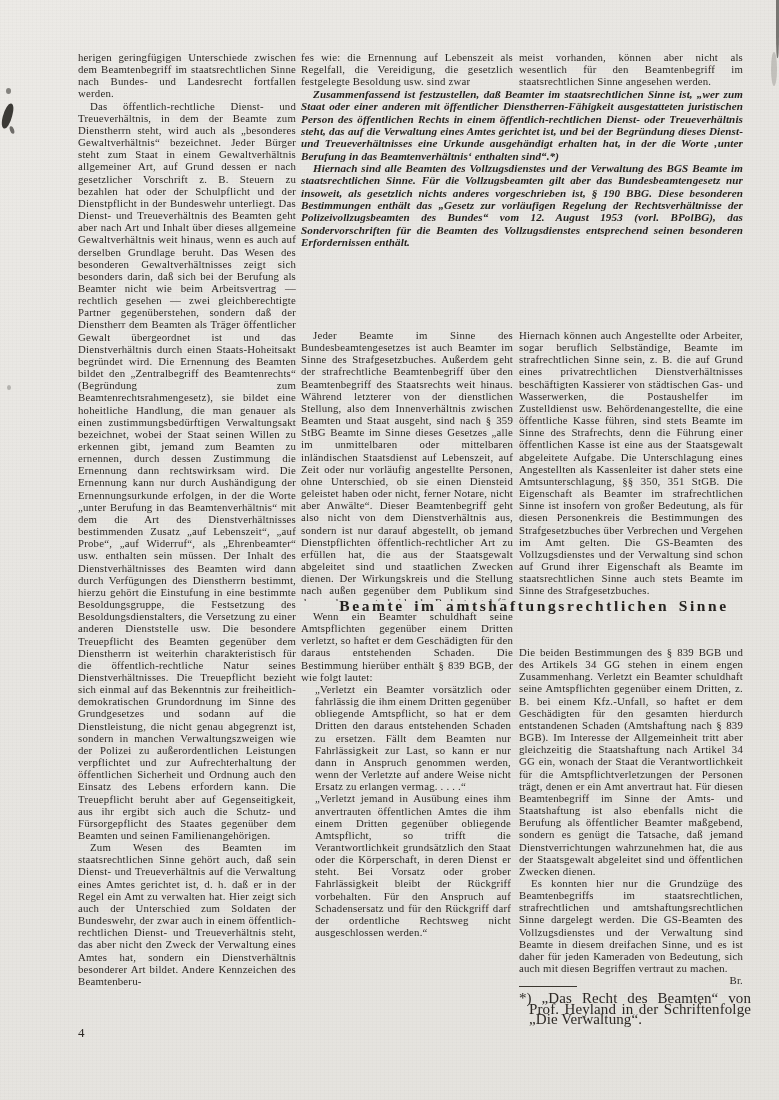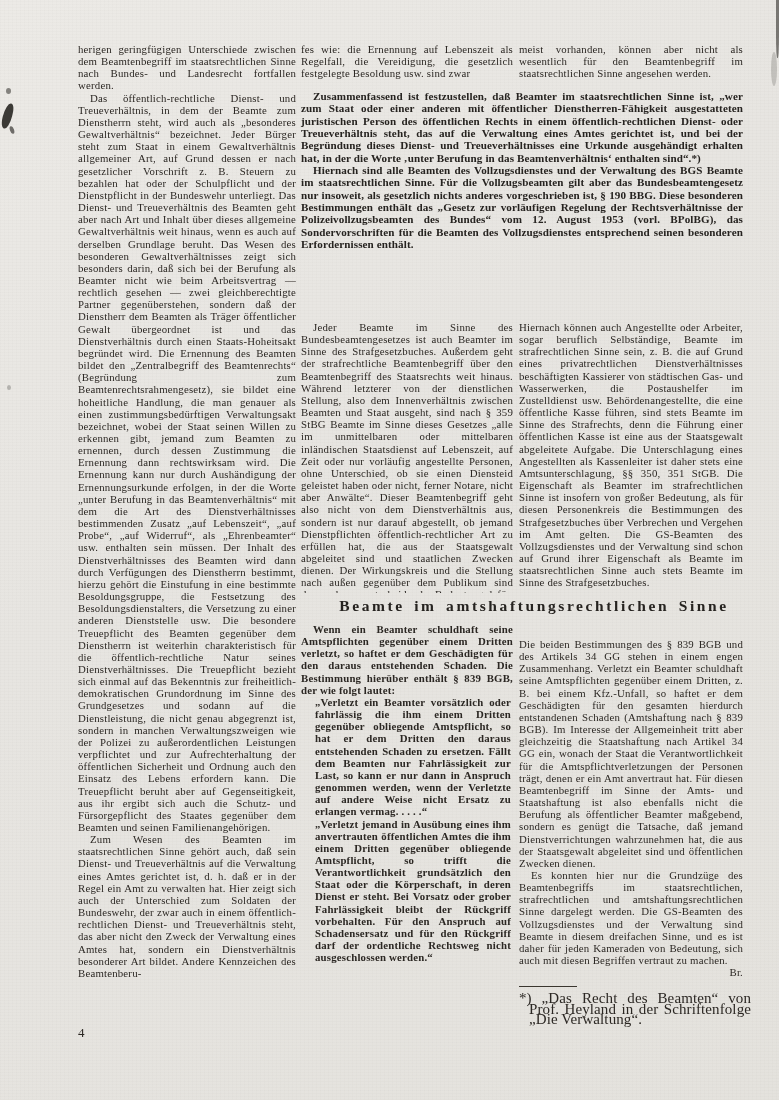--- a/index.html
+++ b/index.html
@@ -10,21 +10,21 @@
     color:#2b2723;
   }
   .page{position:absolute;inset:0;}
   
   .grain{position:absolute;inset:0;pointer-events:none;
     background:repeating-linear-gradient(0deg,rgba(120,115,105,0.025) 0 1px,transparent 1px 3px),
                repeating-linear-gradient(90deg,rgba(120,115,105,0.02) 0 1px,transparent 1px 4px);}
   .block{position:absolute;}
   .body-text{
     font-size:10.8px;line-height:12.15px;letter-spacing:0.2px;
-    text-align:justify;text-justify:inter-word;
+    text-align:justify;text-justify:inter-word;margin-top:8px;
   }
   .body-text p{margin:0;text-indent:12px;}
   .body-text p.noindent{text-indent:0;}
   .bold-block{font-weight:bold;font-size:11.1px;line-height:12.35px;letter-spacing:0.1px;color:#262320;}
   .heading{
     font-weight:bold;font-size:15.5px;letter-spacing:2.6px;word-spacing:3px;
     text-align:center;white-space:nowrap;color:#262320;
   }
   .quote{margin:0 2px 0 14px !important;text-indent:0 !important;}
   .sig{float:right;font-weight:normal;}
@@ -60,36 +60,36 @@
     <p>Zum Wesen des Beamten im staatsrechtlichen Sinne gehört auch, daß sein Dienst- und Treueverhältnis auf die Verwaltung eines Amtes gerichtet ist, d. h. daß er in der Regel ein Amt zu verwalten hat. Hier zeigt sich auch der Unterschied zum Soldaten der Bundeswehr, der zwar auch in einem öffentlich-rechtlichen Dienst- und Treueverhältnis steht, das aber nicht den Zweck der Verwaltung eines Amtes hat, sondern ein Dienstverhältnis besonderer Art bildet. Andere Kennzeichen des Beamtenberu-</p>
   </div>
 
   <div class="block body-text" style="left:301px;top:43px;width:212px;">
     <p class="noindent">fes wie: die Ernennung auf Lebenszeit als Regelfall, die Vereidigung, die gesetzlich festgelegte Besoldung usw. sind zwar</p>
   </div>
   <div class="block body-text" style="left:519px;top:43px;width:224px;">
     <p class="noindent">meist vorhanden, können aber nicht als wesentlich für den Beamtenbegriff im staatsrechtlichen Sinne angesehen werden.</p>
   </div>
 
-  <div class="block body-text bold-block" style="left:301px;top:90px;width:442px;">
+  <div class="block body-text bold-block" style="left:301px;top:80px;width:442px;font-style:italic;">
     <p>Zusammenfassend ist festzustellen, daß Beamter im staatsrechtlichen Sinne ist, „wer zum Staat oder einer anderen mit öffentlicher Dienstherren-Fähigkeit ausgestatteten juristischen Person des öffentlichen Rechts in einem öffentlich-rechtlichen Dienst- oder Treueverhältnis steht, das auf die Verwaltung eines Amtes gerichtet ist, und bei der Begründung dieses Dienst- und Treueverhältnisses eine Urkunde ausgehändigt erhalten hat, in der die Worte ‚unter Berufung in das Beamtenverhältnis‘ enthalten sind“.*)</p>
     <p>Hiernach sind alle Beamten des Vollzugsdienstes und der Verwaltung des BGS Beamte im staatsrechtlichen Sinne. Für die Vollzugsbeamten gilt aber das Bundesbeamtengesetz nur insoweit, als gesetzlich nichts anderes vorgeschrieben ist, § 190 BBG. Diese besonderen Bestimmungen enthält das „Gesetz zur vorläufigen Regelung der Rechtsverhältnisse der Polizeivollzugsbeamten des Bundes“ vom 12. August 1953 (vorl. BPolBG), das Sondervorschriften für die Beamten des Vollzugsdienstes entsprechend seinen besonderen Erfordernissen enthält.</p>
   </div>
 
 
   <div class="block body-text" style="left:301px;top:321px;width:212px;height:272px;overflow:hidden;">
     <p>Jeder Beamte im Sinne des Bundesbeamtengesetzes ist auch Beamter im Sinne des Strafgesetzbuches. Außerdem geht der strafrechtliche Beamtenbegriff über den Beamtenbegriff des Staatsrechts weit hinaus. Während letzterer von der dienstlichen Stellung, also dem Innenverhältnis zwischen Beamten und Staat ausgeht, sind nach § 359 StBG Beamte im Sinne dieses Gesetzes „alle im unmittelbaren oder mittelbaren inländischen Staatsdienst auf Lebenszeit, auf Zeit oder nur vorläufig angestellte Personen, ohne Unterschied, ob sie einen Diensteid geleistet haben oder nicht, ferner Notare, nicht aber Anwälte“. Dieser Beamtenbegriff geht also nicht von dem Dienstverhältnis aus, sondern ist nur darauf abgestellt, ob jemand Dienstpflichten öffentlich-rechtlicher Art zu erfüllen hat, die aus der Staatsgewalt abgeleitet sind und staatlichen Zwecken dienen. Der Wirkungskreis und die Stellung nach außen gegenüber dem Publikum sind demnach von entscheidender Bedeutung dafür, ob jemand Beamter im strafrechtlichen Sinne ist.</p>
   </div>
   <div class="block body-text" style="left:519px;top:321px;width:224px;height:272px;overflow:hidden;">
     <p class="noindent">Hiernach können auch Angestellte oder Arbeiter, sogar beruflich Selbständige, Beamte im strafrechtlichen Sinne sein, z. B. die auf Grund eines privatrechtlichen Dienstverhältnisses beschäftigten Kassierer von städtischen Gas- und Wasserwerken, die Postaushelfer im Zustelldienst usw. Behördenangestellte, die eine öffentliche Kasse führen, sind stets Beamte im Sinne des Strafrechts, denn die Führung einer öffentlichen Kasse ist eine aus der Staatsgewalt abgeleitete Aufgabe. Die Unterschlagung eines Angestellten als Kassenleiter ist daher stets eine Amtsunterschlagung, §§ 350, 351 StGB. Die Eigenschaft als Beamter im strafrechtlichen Sinne ist insofern von großer Bedeutung, als für diesen Personenkreis die Bestimmungen des Strafgesetzbuches über Verbrechen und Vergehen im Amt gelten. Die GS-Beamten des Vollzugsdienstes und der Verwaltung sind schon auf Grund ihrer Eigenschaft als Beamte im staatsrechtlichen Sinne auch stets Beamte im Sinne des Strafgesetzbuches.</p>
   </div>
 
   <div class="block heading" style="left:313px;top:597px;width:442px;">Beamte im amtshaftungsrechtlichen Sinne</div>
 
-  <div class="block body-text" style="left:301px;top:623px;width:212px;height:392px;overflow:hidden;font-weight:bold;">
+  <div class="block body-text" style="left:301px;top:602px;width:212px;height:392px;overflow:hidden;">
     <p>Wenn ein Beamter schuldhaft seine Amtspflichten gegenüber einem Dritten verletzt, so haftet er dem Geschädigten für den daraus entstehenden Schaden. Die Bestimmung hierüber enthält § 839 BGB, der wie folgt lautet:</p>
     <p class="quote">„Verletzt ein Beamter vorsätzlich oder fahrlässig die ihm einem Dritten gegenüber obliegende Amtspflicht, so hat er dem Dritten den daraus entstehenden Schaden zu ersetzen. Fällt dem Beamten nur Fahrlässigkeit zur Last, so kann er nur dann in Anspruch genommen werden, wenn der Verletzte auf andere Weise nicht Ersatz zu erlangen vermag. . . . .“</p>
     <p class="quote">„Verletzt jemand in Ausübung eines ihm anvertrauten öffentlichen Amtes die ihm einem Dritten gegenüber obliegende Amtspflicht, so trifft die Verantwortlichkeit grundsätzlich den Staat oder die Körperschaft, in deren Dienst er steht. Bei Vorsatz oder grober Fahrlässigkeit bleibt der Rückgriff vorbehalten. Für den Anspruch auf Schadensersatz und für den Rückgriff darf der ordentliche Rechtsweg nicht ausgeschlossen werden.“</p>
   </div>
   <div class="block body-text" style="left:519px;top:638px;width:224px;height:360px;overflow:hidden;">
     <p class="noindent">Die beiden Bestimmungen des § 839 BGB und des Artikels 34 GG stehen in einem engen Zusammenhang. Verletzt ein Beamter schuldhaft seine Amtspflichten gegenüber einem Dritten, z. B. bei einem Kfz.-Unfall, so haftet er dem Geschädigten für den gesamten hierdurch entstandenen Schaden (Amtshaftung nach § 839 BGB). Im Interesse der Allgemeinheit tritt aber gleichzeitig die Staatshaftung nach Artikel 34 GG ein, wonach der Staat die Verantwortlichkeit für die Amtspflichtverletzungen der Personen trägt, denen er ein Amt anvertraut hat. Für diesen Beamtenbegriff im Sinne der Amts- und Staatshaftung ist also ebenfalls nicht die Berufung als öffentlicher Beamter maßgebend, sondern es genügt die Tatsache, daß jemand Dienstverrichtungen wahrzunehmen hat, die aus der Staatsgewalt abgeleitet sind und öffentlichen Zwecken dienen.</p>
     <p><span>Es konnten hier nur die Grundzüge des Beamtenbegriffs im staatsrechtlichen, strafrechtlichen und amtshaftungsrechtlichen Sinne dargelegt werden. Die GS-Beamten des Vollzugsdienstes und der Verwaltung sind Beamte in diesem dreifachen Sinne, und es ist daher für jeden Kameraden von Bedeutung, sich auch mit diesen Begriffen vertraut zu machen.</span> <span class="sig">Br.</span></p>
   </div>
 
   <div class="fn-rule" style="left:519px;top:986px;width:58px;"></div>

